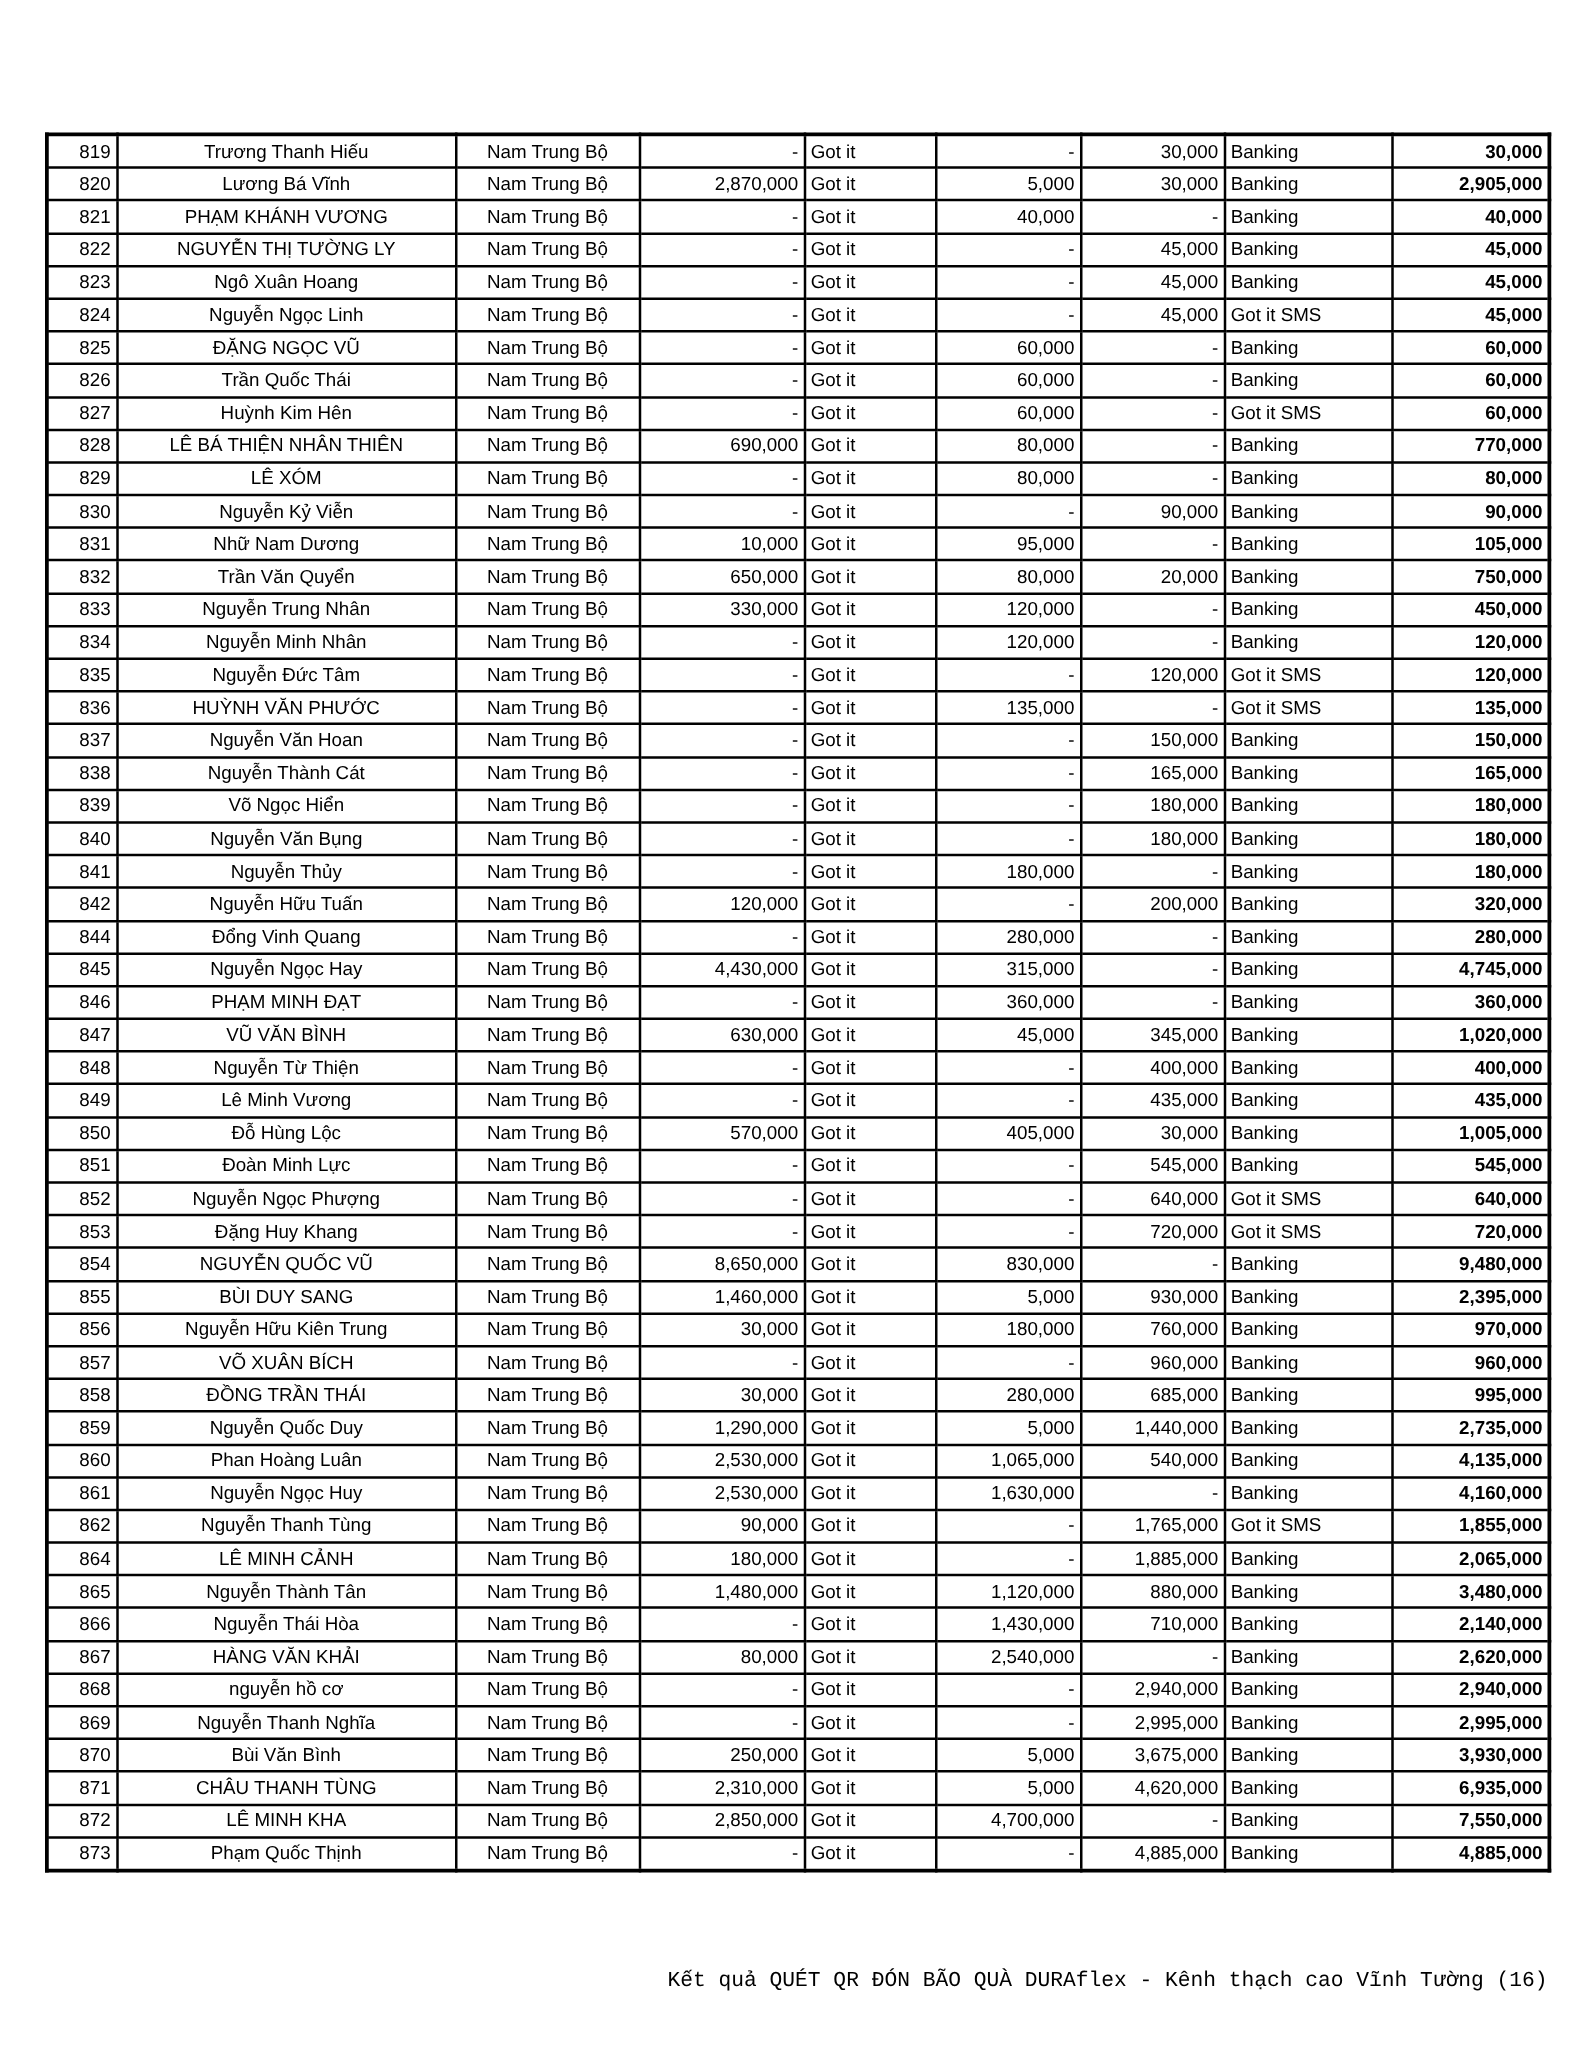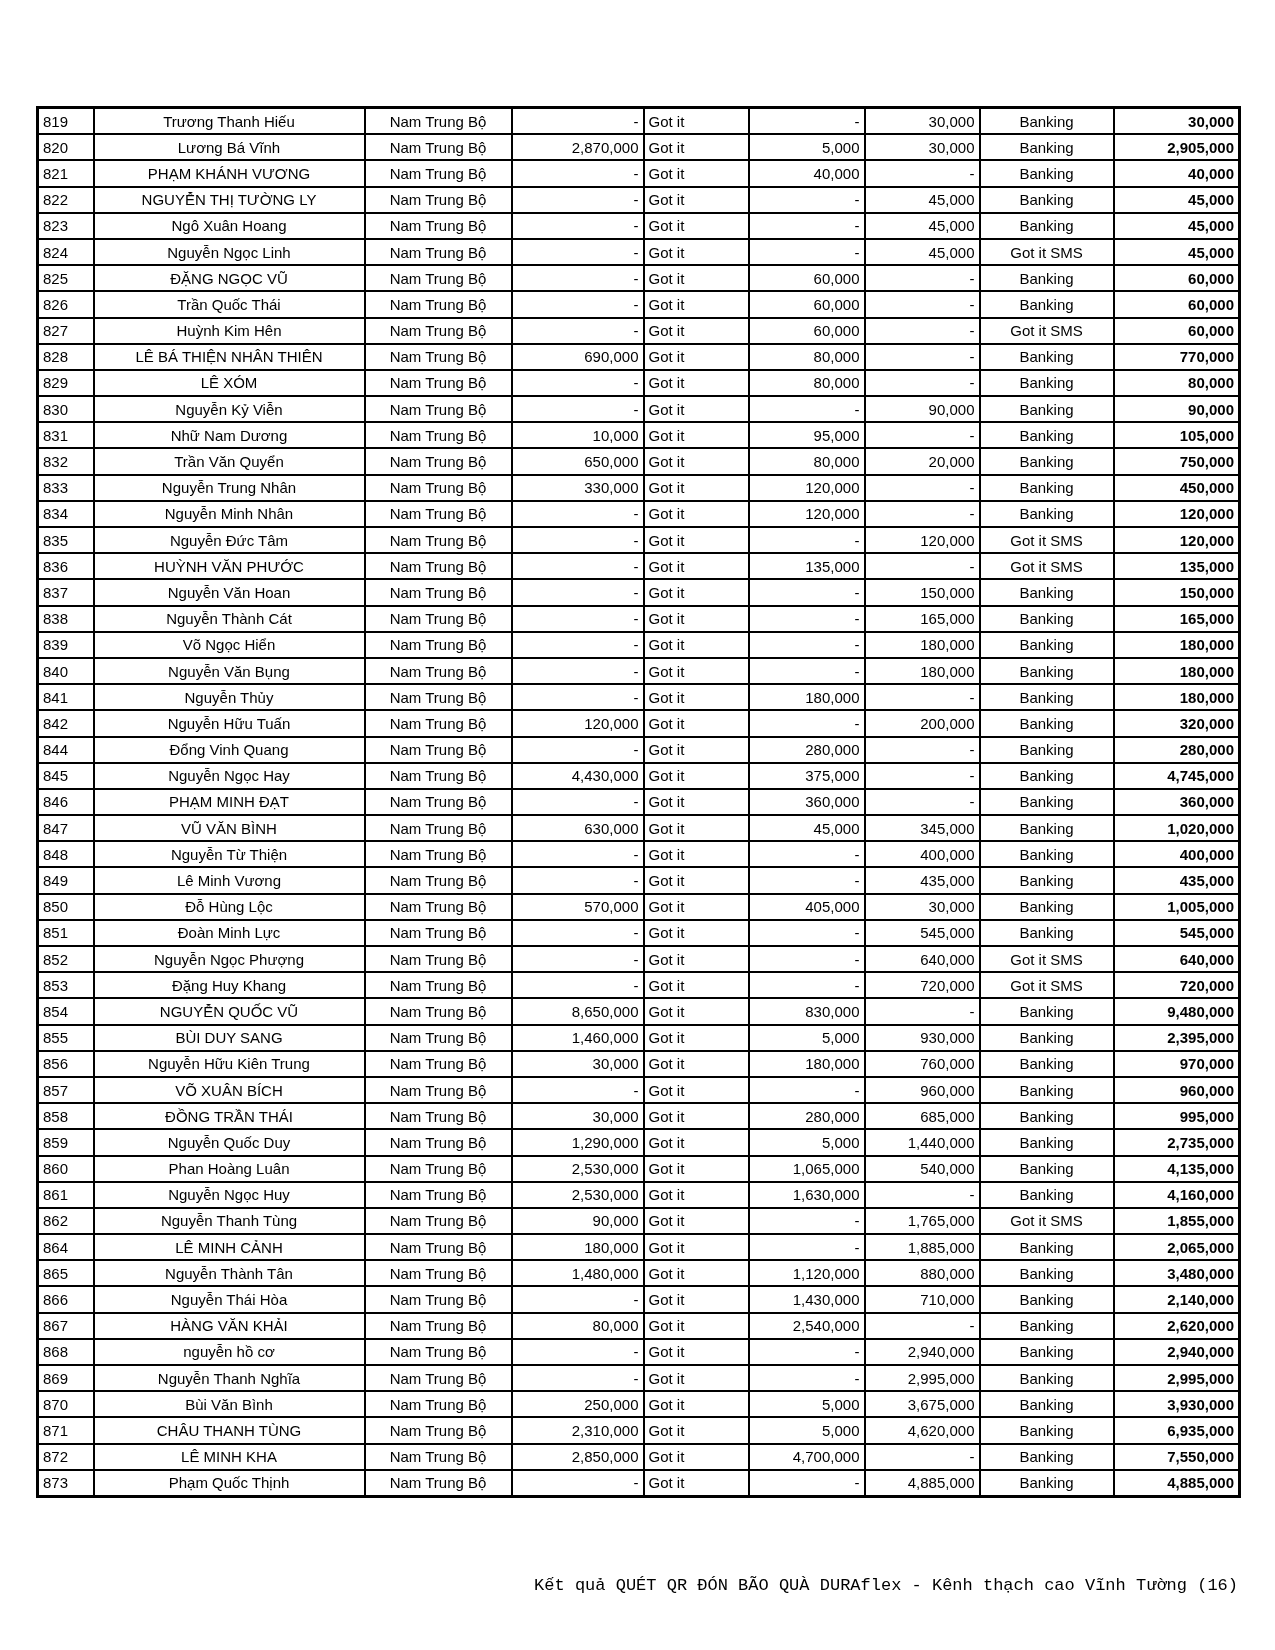--- a/index.html
+++ b/index.html
@@ -29,26 +29,26 @@
   table.results td {
     border: 2px solid #000000;
     font-size: 15px;
     line-height: 1;
     padding: 0 4px;
     height: 24.2px;
     vertical-align: middle;
     white-space: nowrap;
     overflow: hidden;
   }
-  td.col-id     { text-align: left; }
+  td.col-id     { text-align: right; }
   td.col-name   { text-align: center; }
   td.col-region { text-align: center; }
   td.col-num    { text-align: right; padding-right: 8px; }
   td.col-center { text-align: left; }
-  td.col-method { text-align: center; padding-left: 8px; }
+  td.col-method { text-align: left; padding-left: 8px; }
   td.col-total  { text-align: right; padding-right: 8px; font-weight: bold; }
   td.dash       { padding-right: 18px; }
   .footer-caption {
     position: absolute;
     left: 36px;
     top: 1576px;
     width: 1202px;
     text-align: right;
     font-size: 17px;
     color: #000000;
@@ -346,21 +346,21 @@
           <td class="col-num dash">-</td>
           <td class="col-method">Banking</td>
           <td class="col-total">280,000</td>
         </tr>
         <tr>
           <td class="col-id">845</td>
           <td class="col-name">Nguyễn Ngọc Hay</td>
           <td class="col-region">Nam Trung Bộ</td>
           <td class="col-num">4,430,000</td>
           <td class="col-center">Got it</td>
-          <td class="col-num">375,000</td>
+          <td class="col-num">315,000</td>
           <td class="col-num dash">-</td>
           <td class="col-method">Banking</td>
           <td class="col-total">4,745,000</td>
         </tr>
         <tr>
           <td class="col-id">846</td>
           <td class="col-name">PHẠM MINH ĐẠT</td>
           <td class="col-region">Nam Trung Bộ</td>
           <td class="col-num dash">-</td>
           <td class="col-center">Got it</td>

